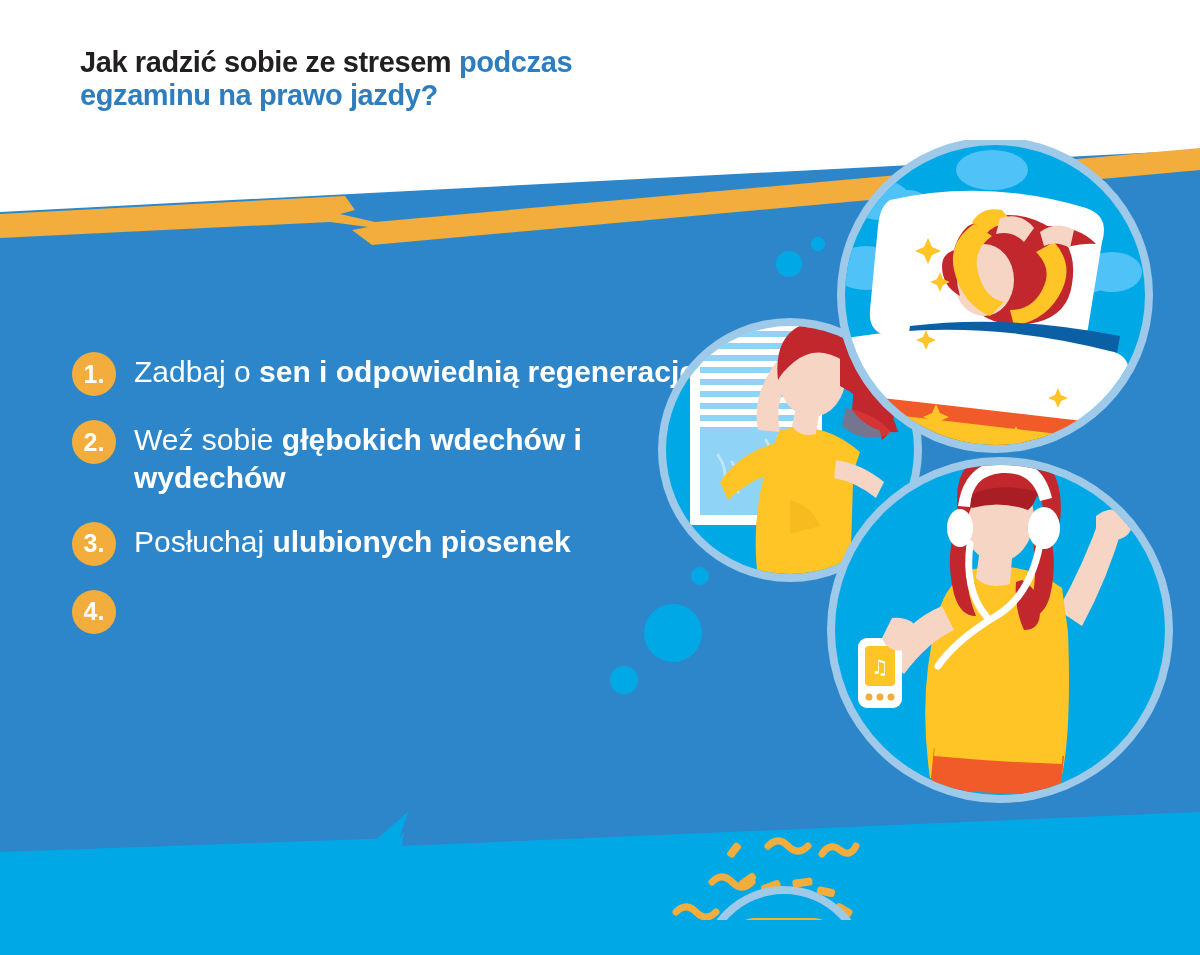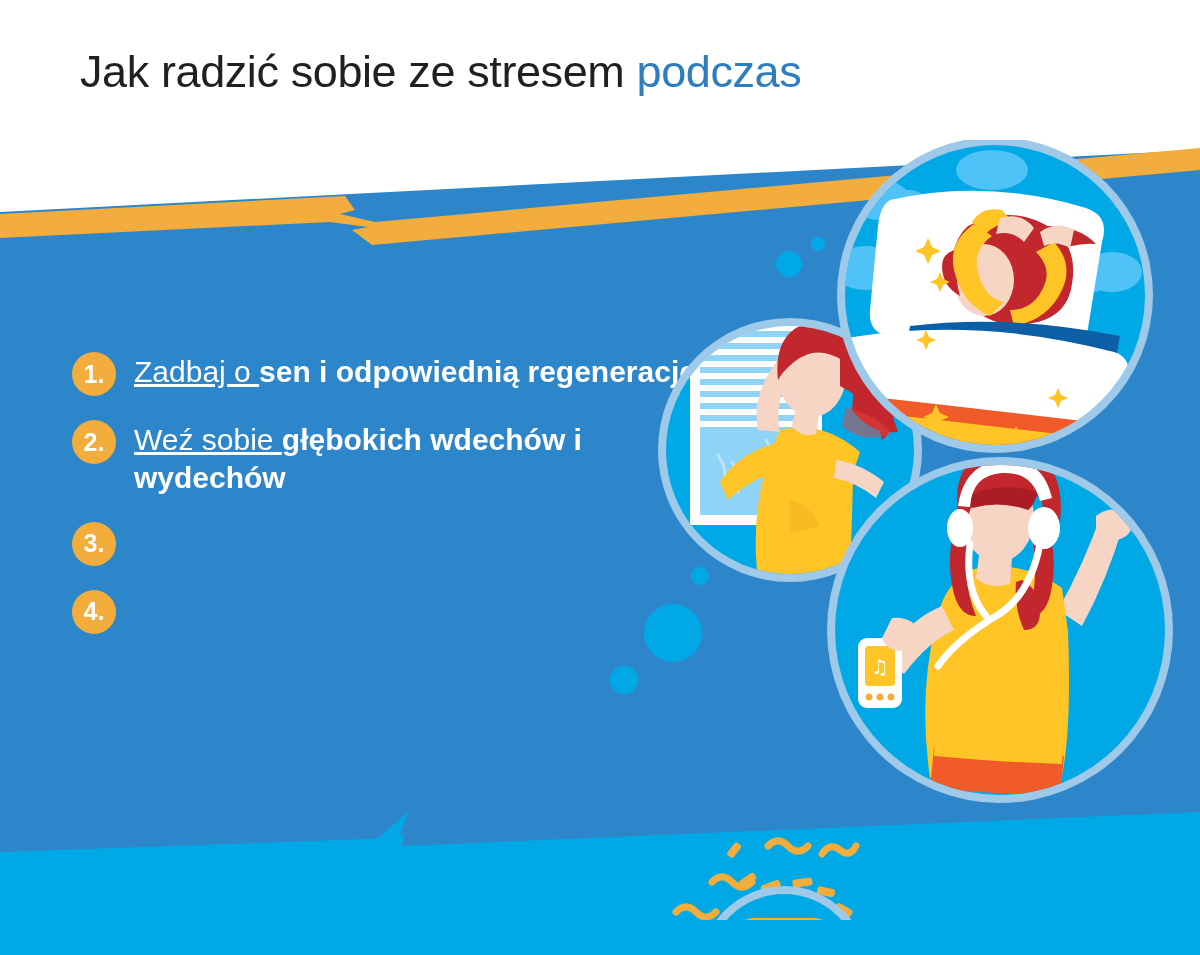--- a/index.html
+++ b/index.html
@@ -38,22 +38,22 @@
     height: 240px;
     pointer-events: none;
   }
   .title-block {
     position: absolute;
     left: 80px;
     top: 46px;
     width: 1060px;
   }
   .title-line {
-    font-size: 45px;
-    font-weight: normal;
+    font-size: 29px;
+    font-weight: bold;
     line-height: 1.14;
     letter-spacing: -0.4px;
     white-space: nowrap;
   }
   .t-dark { color: #231F20; }
   .t-blue { color: #2E7DBF; }
 
   
   .list {
     position: absolute;
@@ -82,21 +82,21 @@
     margin-top: 2px;
     box-sizing: border-box;
   }
   .item-text {
     color: #ffffff;
     font-size: 30px;
     line-height: 1.28;
     padding-top: 3px;
   }
   .item-text b { font-weight: bold; }
-  .item-text span.reg { font-weight: normal; text-decoration: underline; }
+  .item-text span.reg { font-weight: normal; }
 
   
   .scene {
     position: absolute;
     left: 640px;
     top: 140px;
     width: 560px;
     height: 780px;
   }
   .scene svg { display: block; }
@@ -120,37 +120,39 @@
     <circle cx="789" cy="264" r="13" fill="#00A9E6"></circle>
     <circle cx="818" cy="244" r="7" fill="#00A9E6"></circle>
     <circle cx="673" cy="633" r="29" fill="#00A9E6"></circle>
     <circle cx="624" cy="680" r="14" fill="#00A9E6"></circle>
     <circle cx="700" cy="576" r="9" fill="#00A9E6"></circle>
   </svg>
 
   <div class="header">
     <div class="title-block">
       <div class="title-line"><span class="t-dark">Jak radzić sobie ze stresem</span><span class="t-blue"> podczas</span></div>
+      <div class="title-line t-blue">egzaminu na prawo jazdy?</div>
     </div>
   </div>
 
   <div class="list">
 
     <div class="list-item">
       <div class="num-badge">1.</div>
       <div class="item-text"><span class="reg">Zadbaj o </span><b>sen i odpowiednią regenerację</b></div>
     </div>
 
     <div class="list-item">
       <div class="num-badge">2.</div>
       <div class="item-text"><span class="reg">Weź sobie </span><b>głębokich wdechów i wydechów</b></div>
     </div>
 
     <div class="list-item">
       <div class="num-badge">3.</div>
+      <div class="item-text"><span class="reg">Posłuchaj </span><b>ulubionych piosenek</b></div>
     </div>
 
     <div class="list-item">
       <div class="num-badge">4.</div>
     </div>
 
   </div>
 
   <div class="scene">
     <svg width="560" height="780" viewBox="0 0 560 780">

